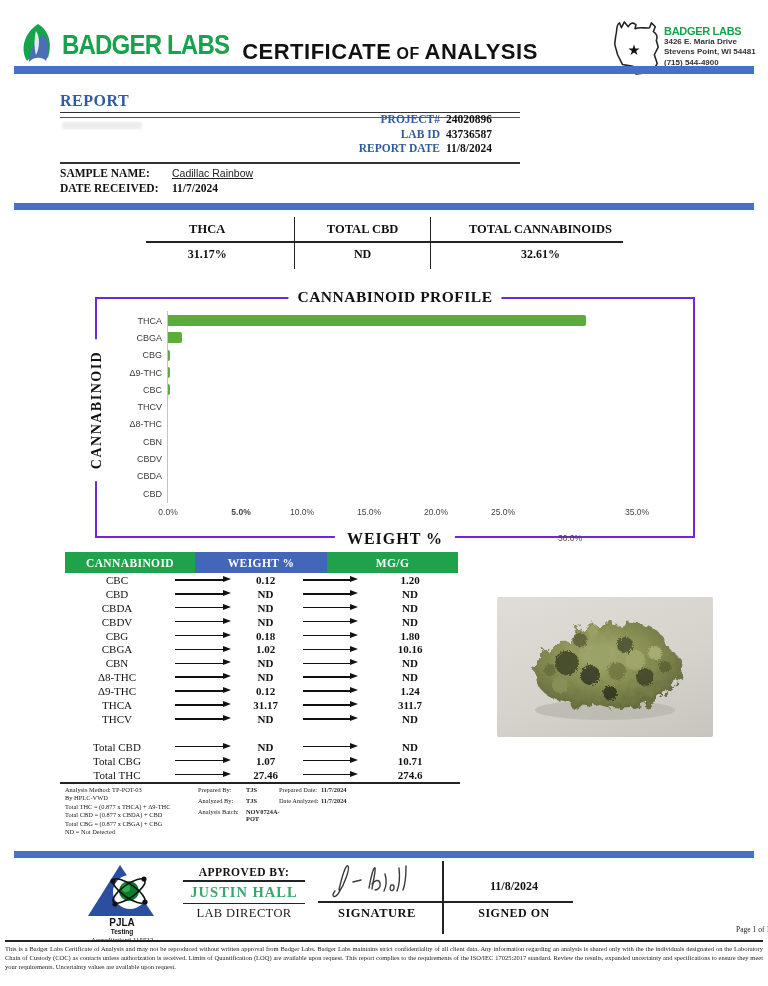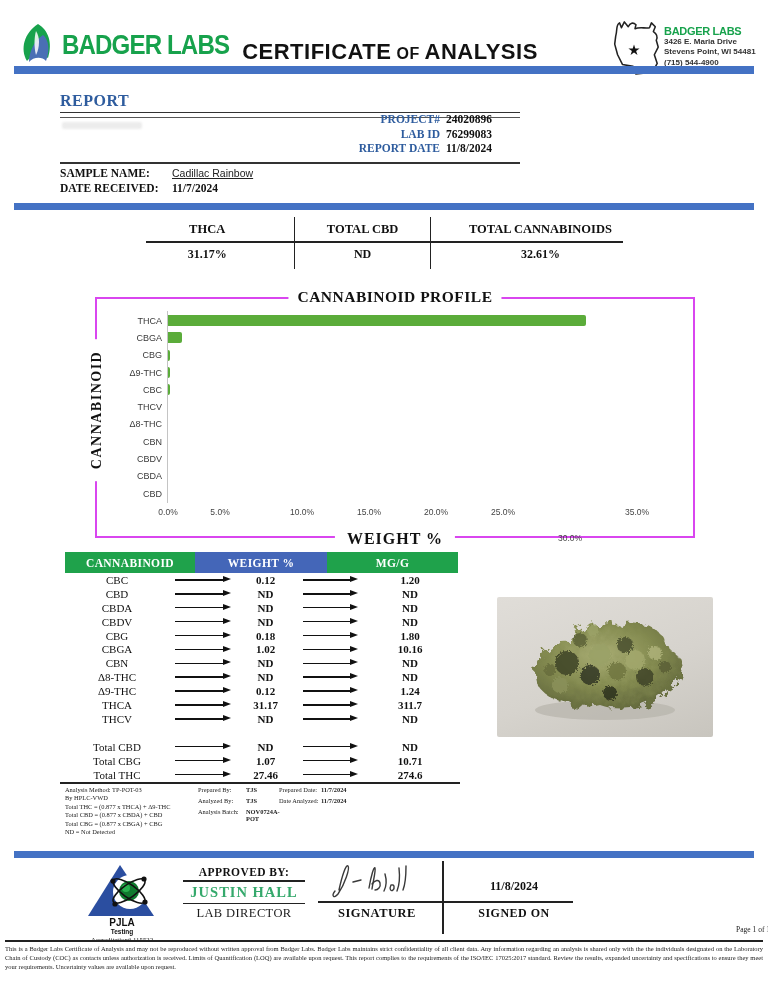--- a/index.html
+++ b/index.html
@@ -42,21 +42,21 @@
   #summary{left:120px;top:217px;width:530px;height:52px;display:flex;}
   .sum-cell{display:flex;flex-direction:column;text-align:center;}
   .sum-cell.c1{width:175px;border-right:1.6px solid #222;}
   .sum-cell.c2{width:135px;border-right:1.6px solid #222;}
   .sum-cell.c3{width:220px;}
   .sum-h{height:24px;display:flex;align-items:center;justify-content:center;font-weight:bold;font-size:12.5px;}
   .sum-v{height:26px;display:flex;align-items:center;justify-content:center;font-weight:bold;font-size:12px;}
   #summary-underline{left:146px;top:241px;width:477px;height:1.6px;background:#222;}
 
   
-  #chart-box{left:95px;top:297px;width:596px;height:237px;border:2px solid #d946ef;}
+  #chart-box{left:95px;top:297px;width:596px;height:237px;border:2px solid #6d28d9;}
   #chart-title{position:absolute;top:-11px;left:50%;transform:translateX(-50%);background:#fff;
                padding:0 9px;font-weight:bold;font-size:15.5px;letter-spacing:.5px;white-space:nowrap;}
   #chart-ylabel{position:absolute;left:0;top:47%;transform:translate(-50%,-50%) rotate(-90deg);
                 background:#fff;padding:0 12px;font-weight:bold;font-size:14px;letter-spacing:1.5px;white-space:nowrap;}
   #chart-xlabel{position:absolute;bottom:-12px;left:50%;transform:translateX(-50%);background:#fff;
                 padding:0 12px;font-weight:bold;font-size:16px;letter-spacing:1px;white-space:nowrap;}
   #chart-axis{position:absolute;left:70px;top:12px;width:1px;height:192px;background:#c4c4c4;}
   #chart-rows{position:absolute;left:2px;top:13px;right:4px;}
   .chart-row{height:17.3px;display:flex;align-items:center;}
   .chart-cat{width:63px;text-align:right;padding-right:6px;font-family:"Liberation Sans",sans-serif;
@@ -153,21 +153,21 @@
   <div id="report-title" class="abs">REPORT</div>
   <div id="report-underline" class="abs"></div>
   <div id="redacted" class="abs"></div>
   <div id="report-fields" class="abs">
       <div class="rf-row">
         <span class="rf-label">PROJECT#</span>
         <span class="rf-value">24020896</span>
       </div>
       <div class="rf-row">
         <span class="rf-label">LAB ID</span>
-        <span class="rf-value">76299083</span>
+        <span class="rf-value">43736587</span>
       </div>
       <div class="rf-row">
         <span class="rf-label">REPORT DATE</span>
         <span class="rf-value">11/8/2024</span>
       </div>
     </div>
   <div id="sample-sep" class="abs"></div>
   <div id="sample-row" class="abs">
     <span class="fld-label">SAMPLE NAME:</span><span id="sample-name-value">Cadillac Rainbow</span>
   </div>
@@ -259,21 +259,21 @@
         </div>
         <div class="chart-row">
           <span class="chart-cat">CBD</span>
           <div class="chart-track">
             <div class="chart-bar" style="width: 0px;"></div>
           </div>
         </div>
       </div>
     <div id="chart-ticks">
         <span class="chart-tick" style="left: 0px;">0.0%</span>
-        <span class="chart-tick" style="left: 52px;">5.0%</span>
+        <span class="chart-tick" style="left: 73px; font-weight: bold;">5.0%</span>
         <span class="chart-tick" style="left: 134px;">10.0%</span>
         <span class="chart-tick" style="left: 201px;">15.0%</span>
         <span class="chart-tick" style="left: 268px;">20.0%</span>
         <span class="chart-tick" style="left: 335px;">25.0%</span>
         <span class="chart-tick" style="left: 402px; margin-top: 26px;">30.0%</span>
         <span class="chart-tick" style="left: 469px;">35.0%</span>
       </div>
     <div id="chart-xlabel">WEIGHT %</div>
   </div>
 

